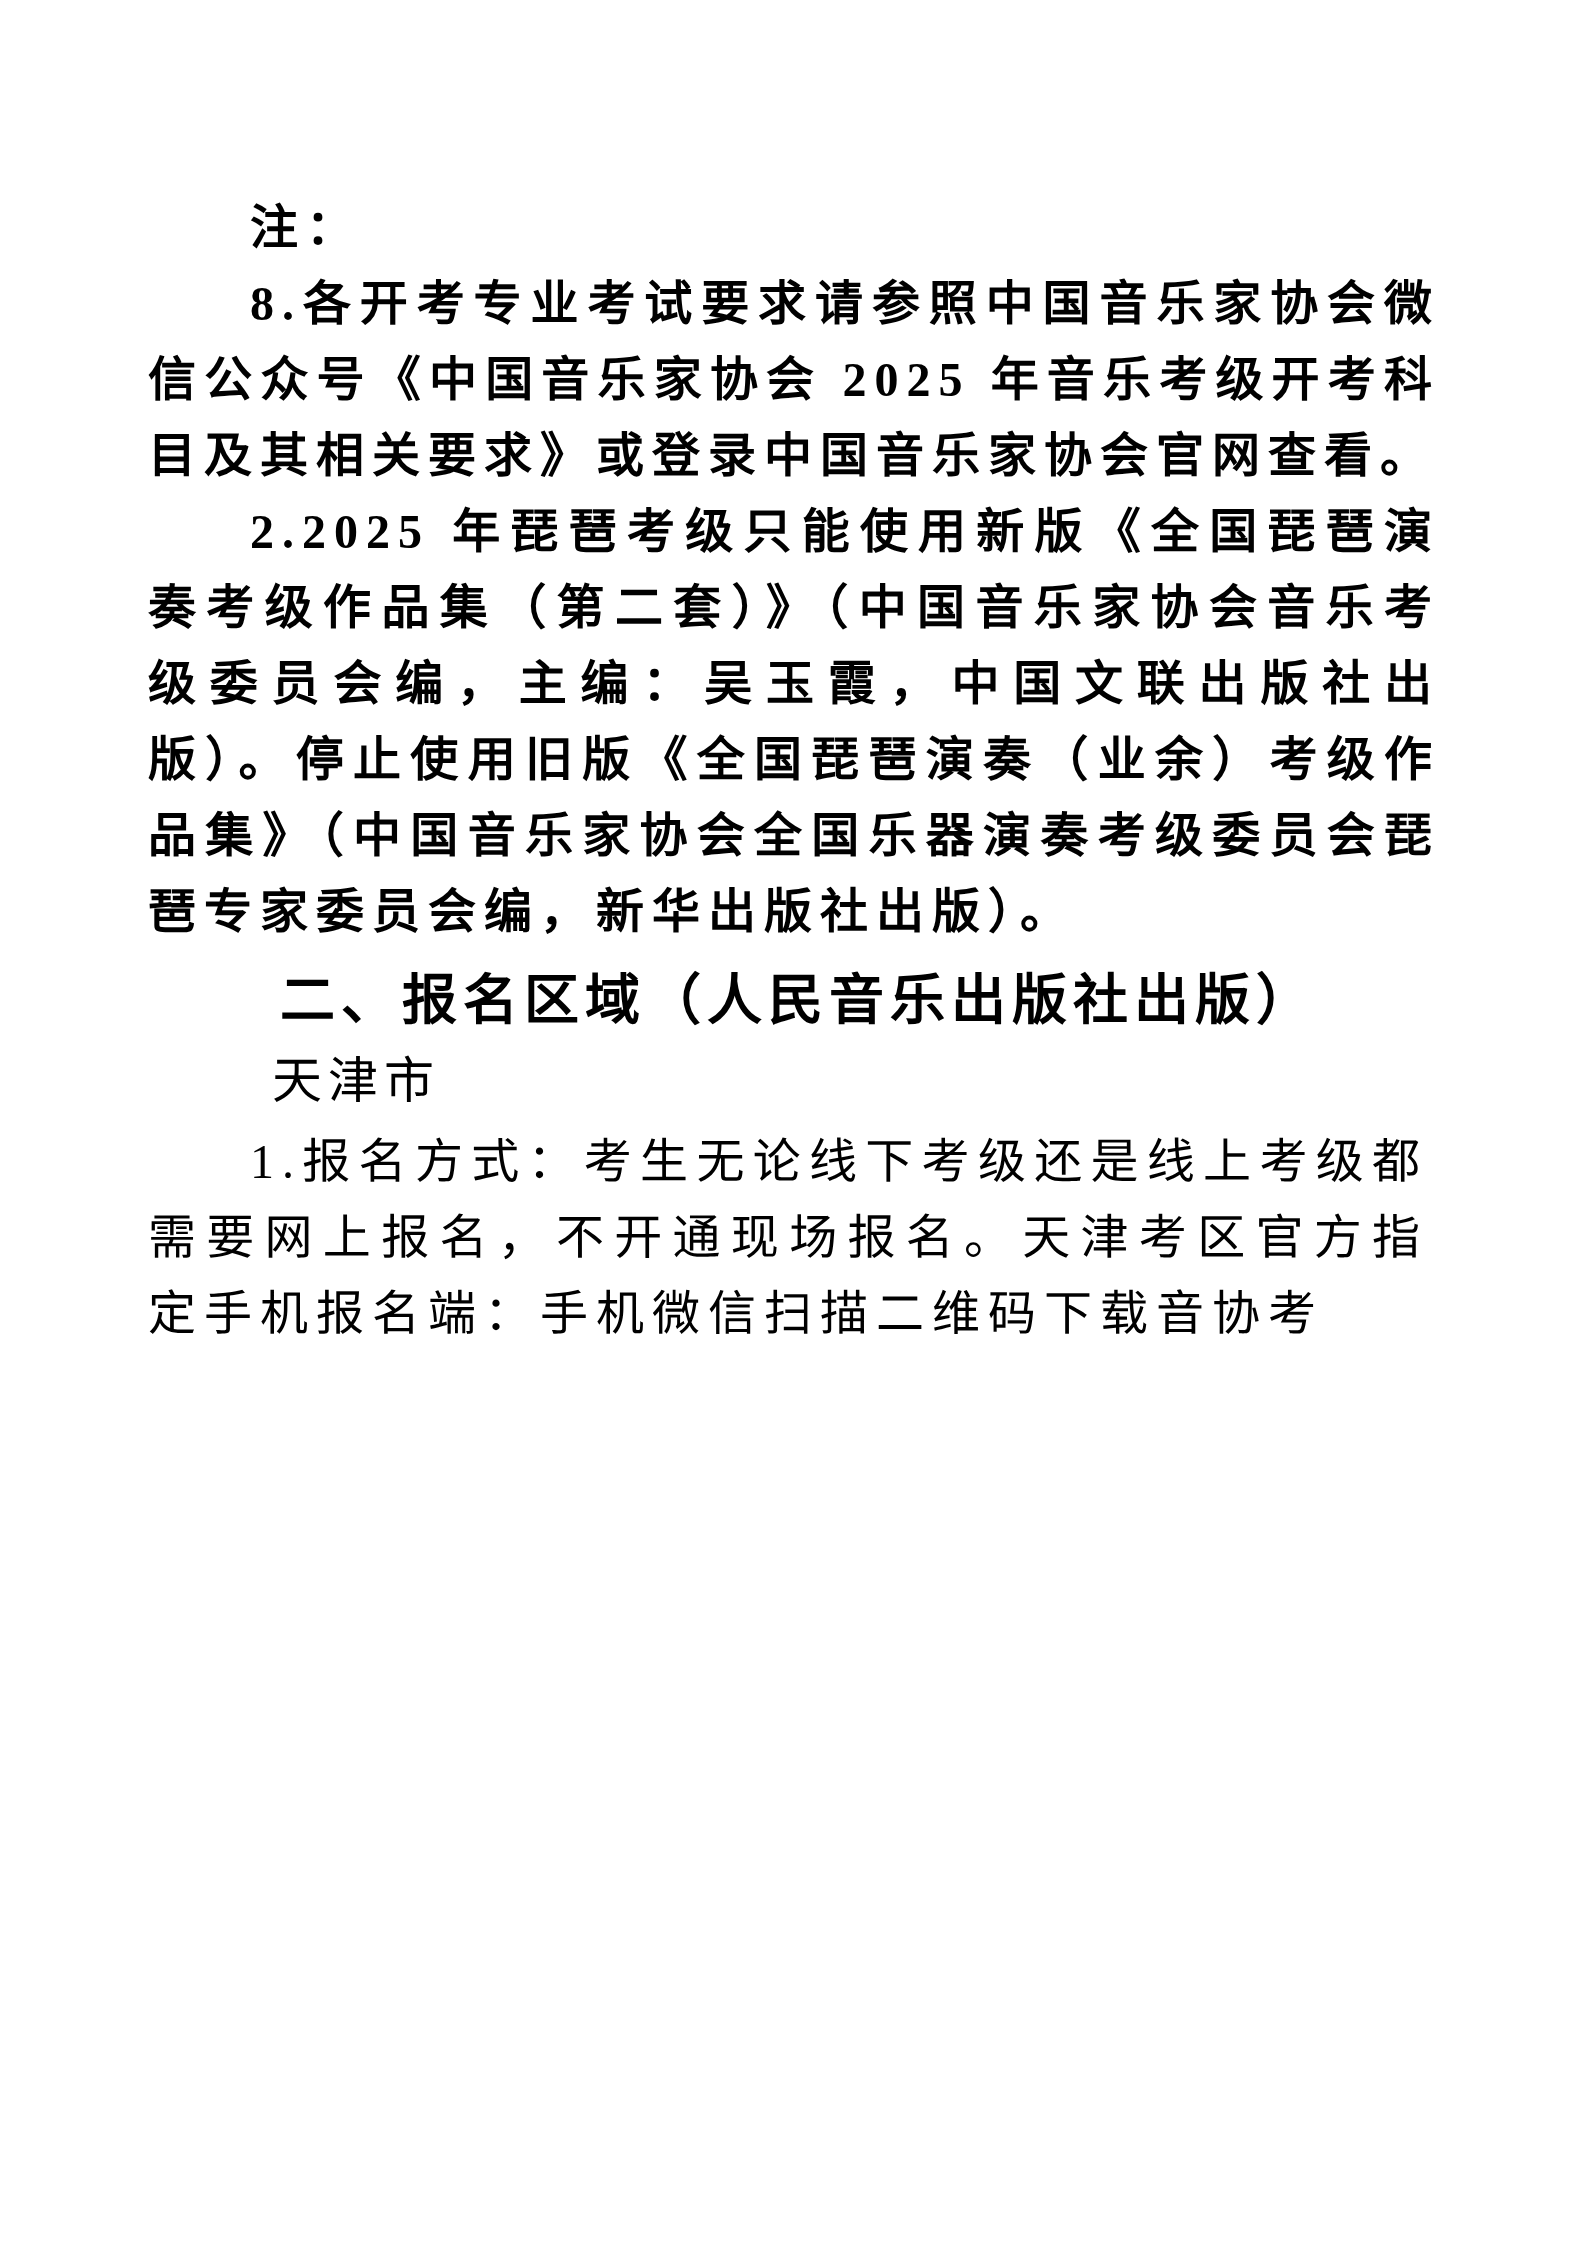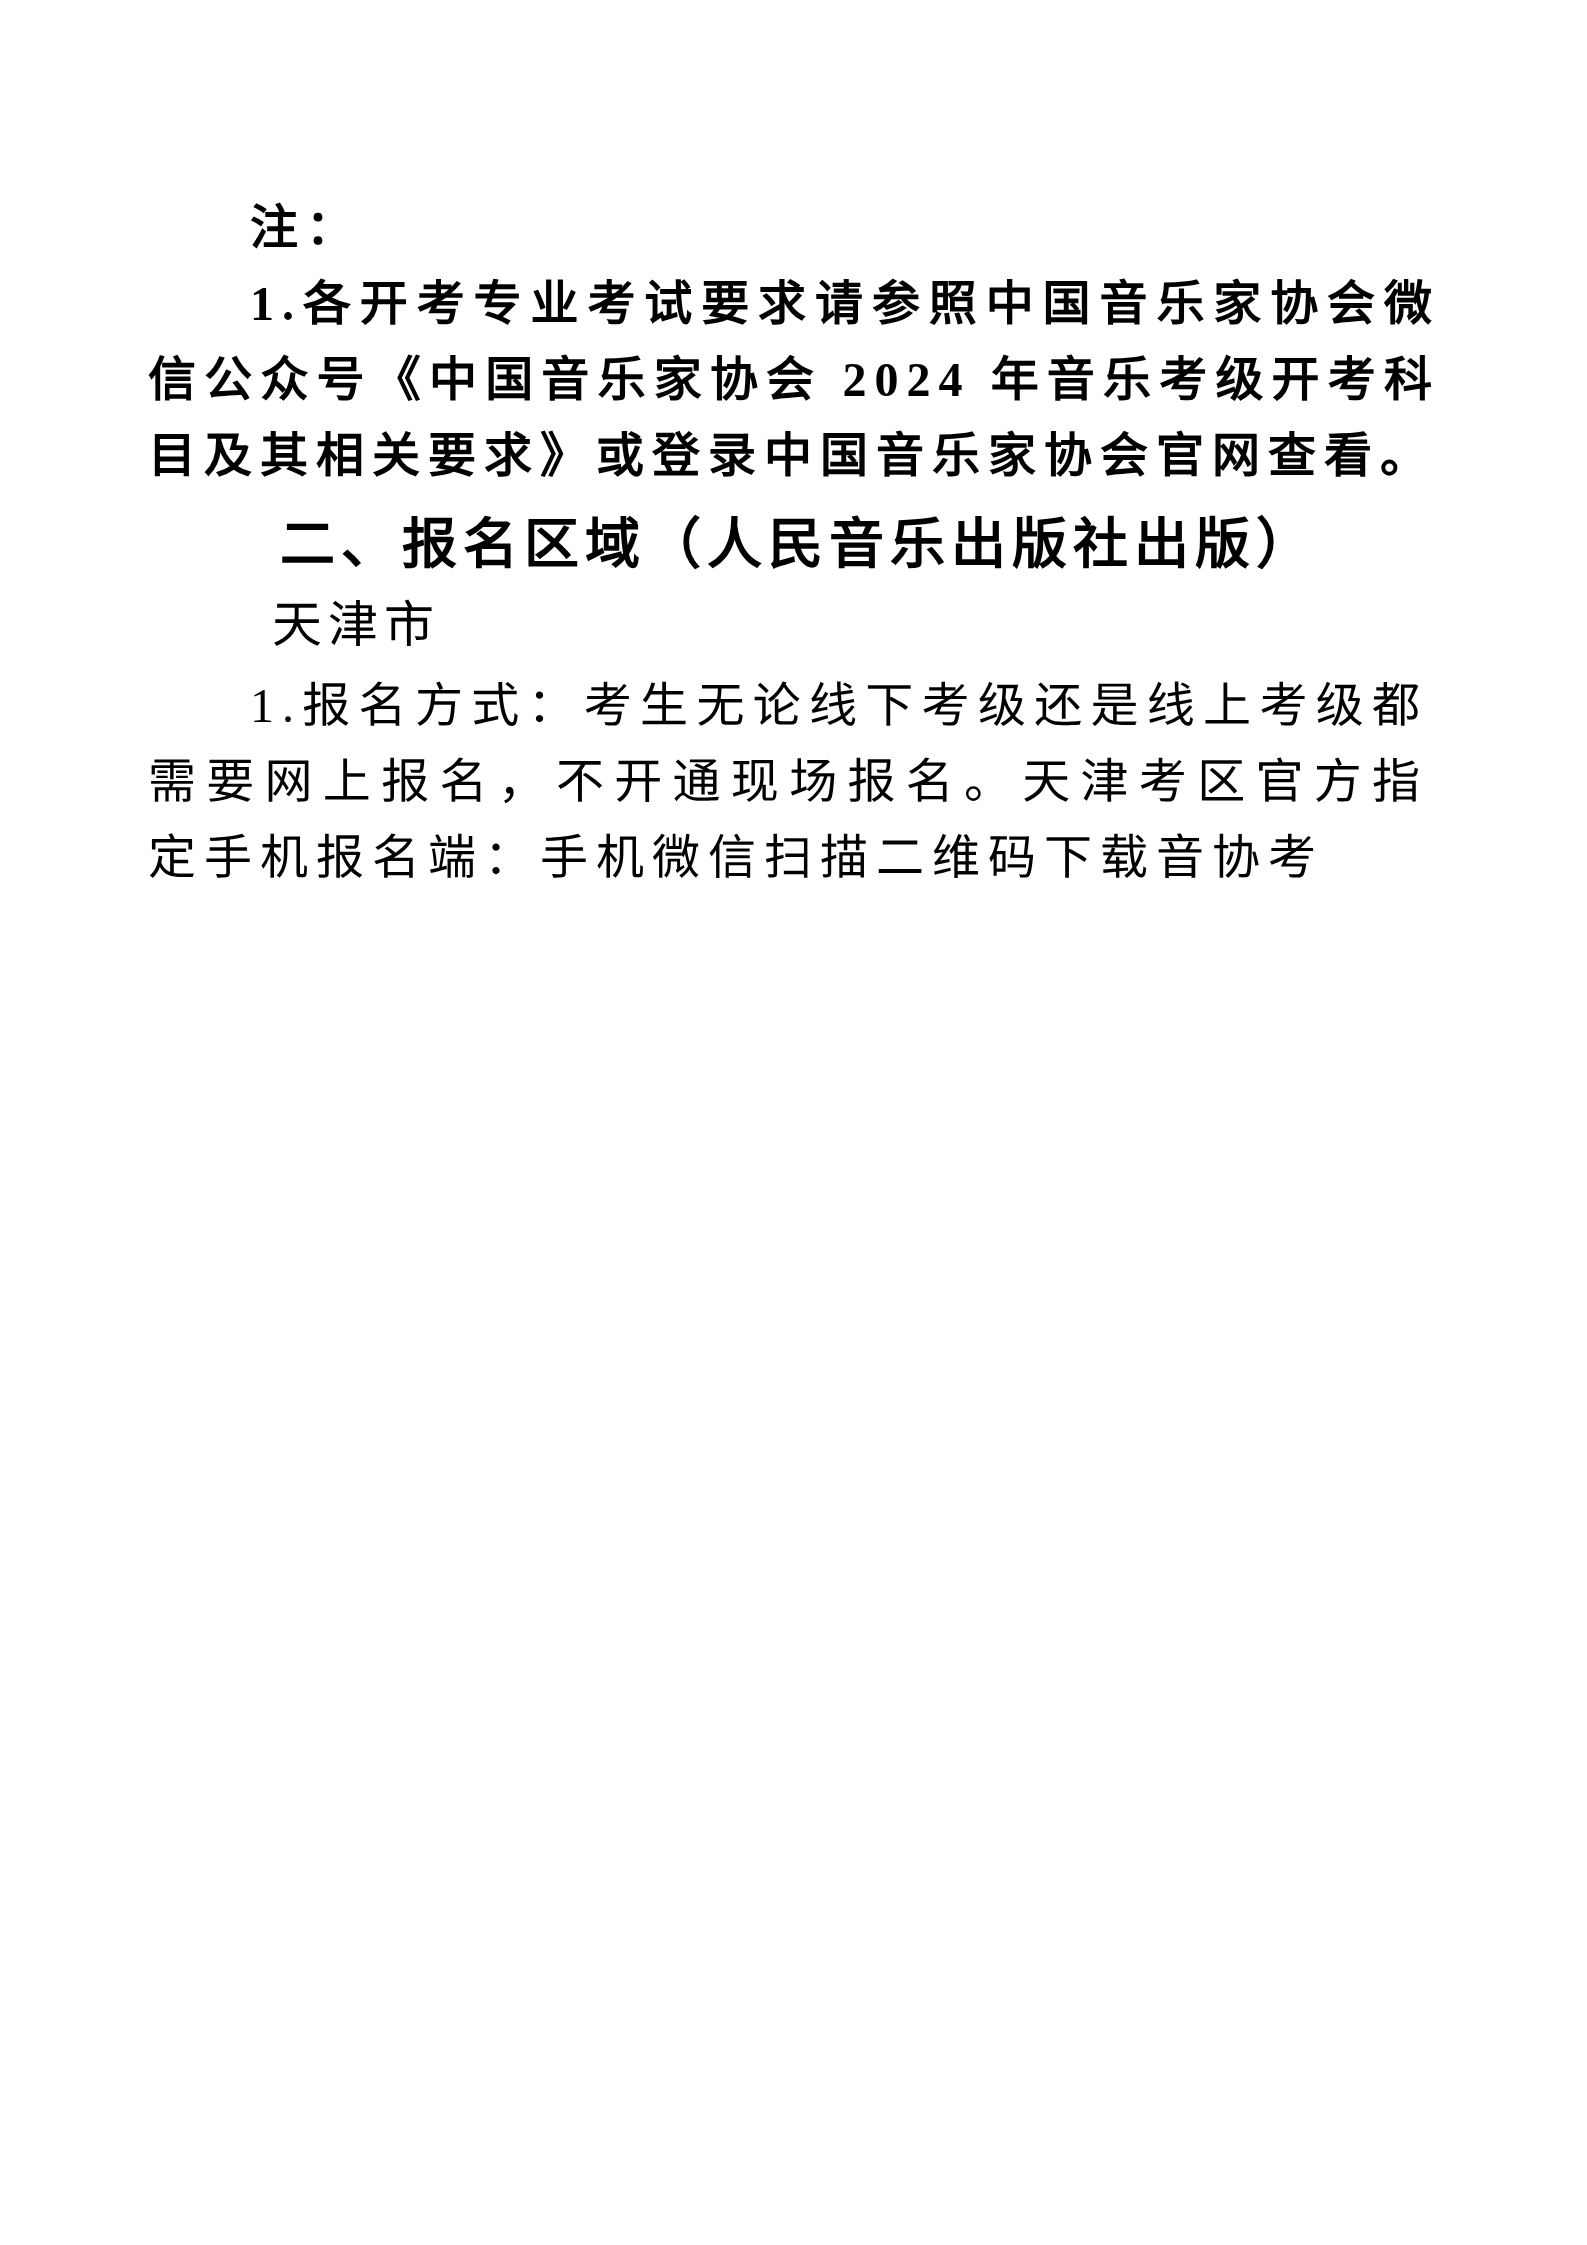--- a/index.html
+++ b/index.html
@@ -62,21 +62,22 @@
     color: #000000;
   }
 </style>
 </head>
 <body>
 
 <div class="page">
 
   <section>
     <p class="note-para">注：</p>
-    <p class="note-para">1.各开考专业考试要求请参照中国音乐家协会微信公众号《中国音乐家协会 2024 年音乐考级开考科目及其相关要求》或登录中国音乐家协会官网查看。</p>
+    <p class="note-para">8.各开考专业考试要求请参照中国音乐家协会微信公众号《中国音乐家协会 2025 年音乐考级开考科目及其相关要求》或登录中国音乐家协会官网查看。</p>
+    <p class="note-para">2.2025 年琵琶考级只能使用新版《全国琵琶演奏考级作品集（第二套）》（中国音乐家协会音乐考级委员会编，主编：吴玉霞，中国文联出版社出版）。停止使用旧版《全国琵琶演奏（业余）考级作品集》（中国音乐家协会全国乐器演奏考级委员会琵琶专家委员会编，新华出版社出版）。</p>
   </section>
 
   <h2 class="section-heading">二、报名区域（人民音乐出版社出版）</h2>
 
   <p class="region-line">天津市</p>
 
 
   <p class="apply-para">1.报名方式：考生无论线下考级还是线上考级都需要网上报名，不开通现场报名。天津考区官方指定手机报名端：手机微信扫描二维码下载音协考</p>
 
 </div>

